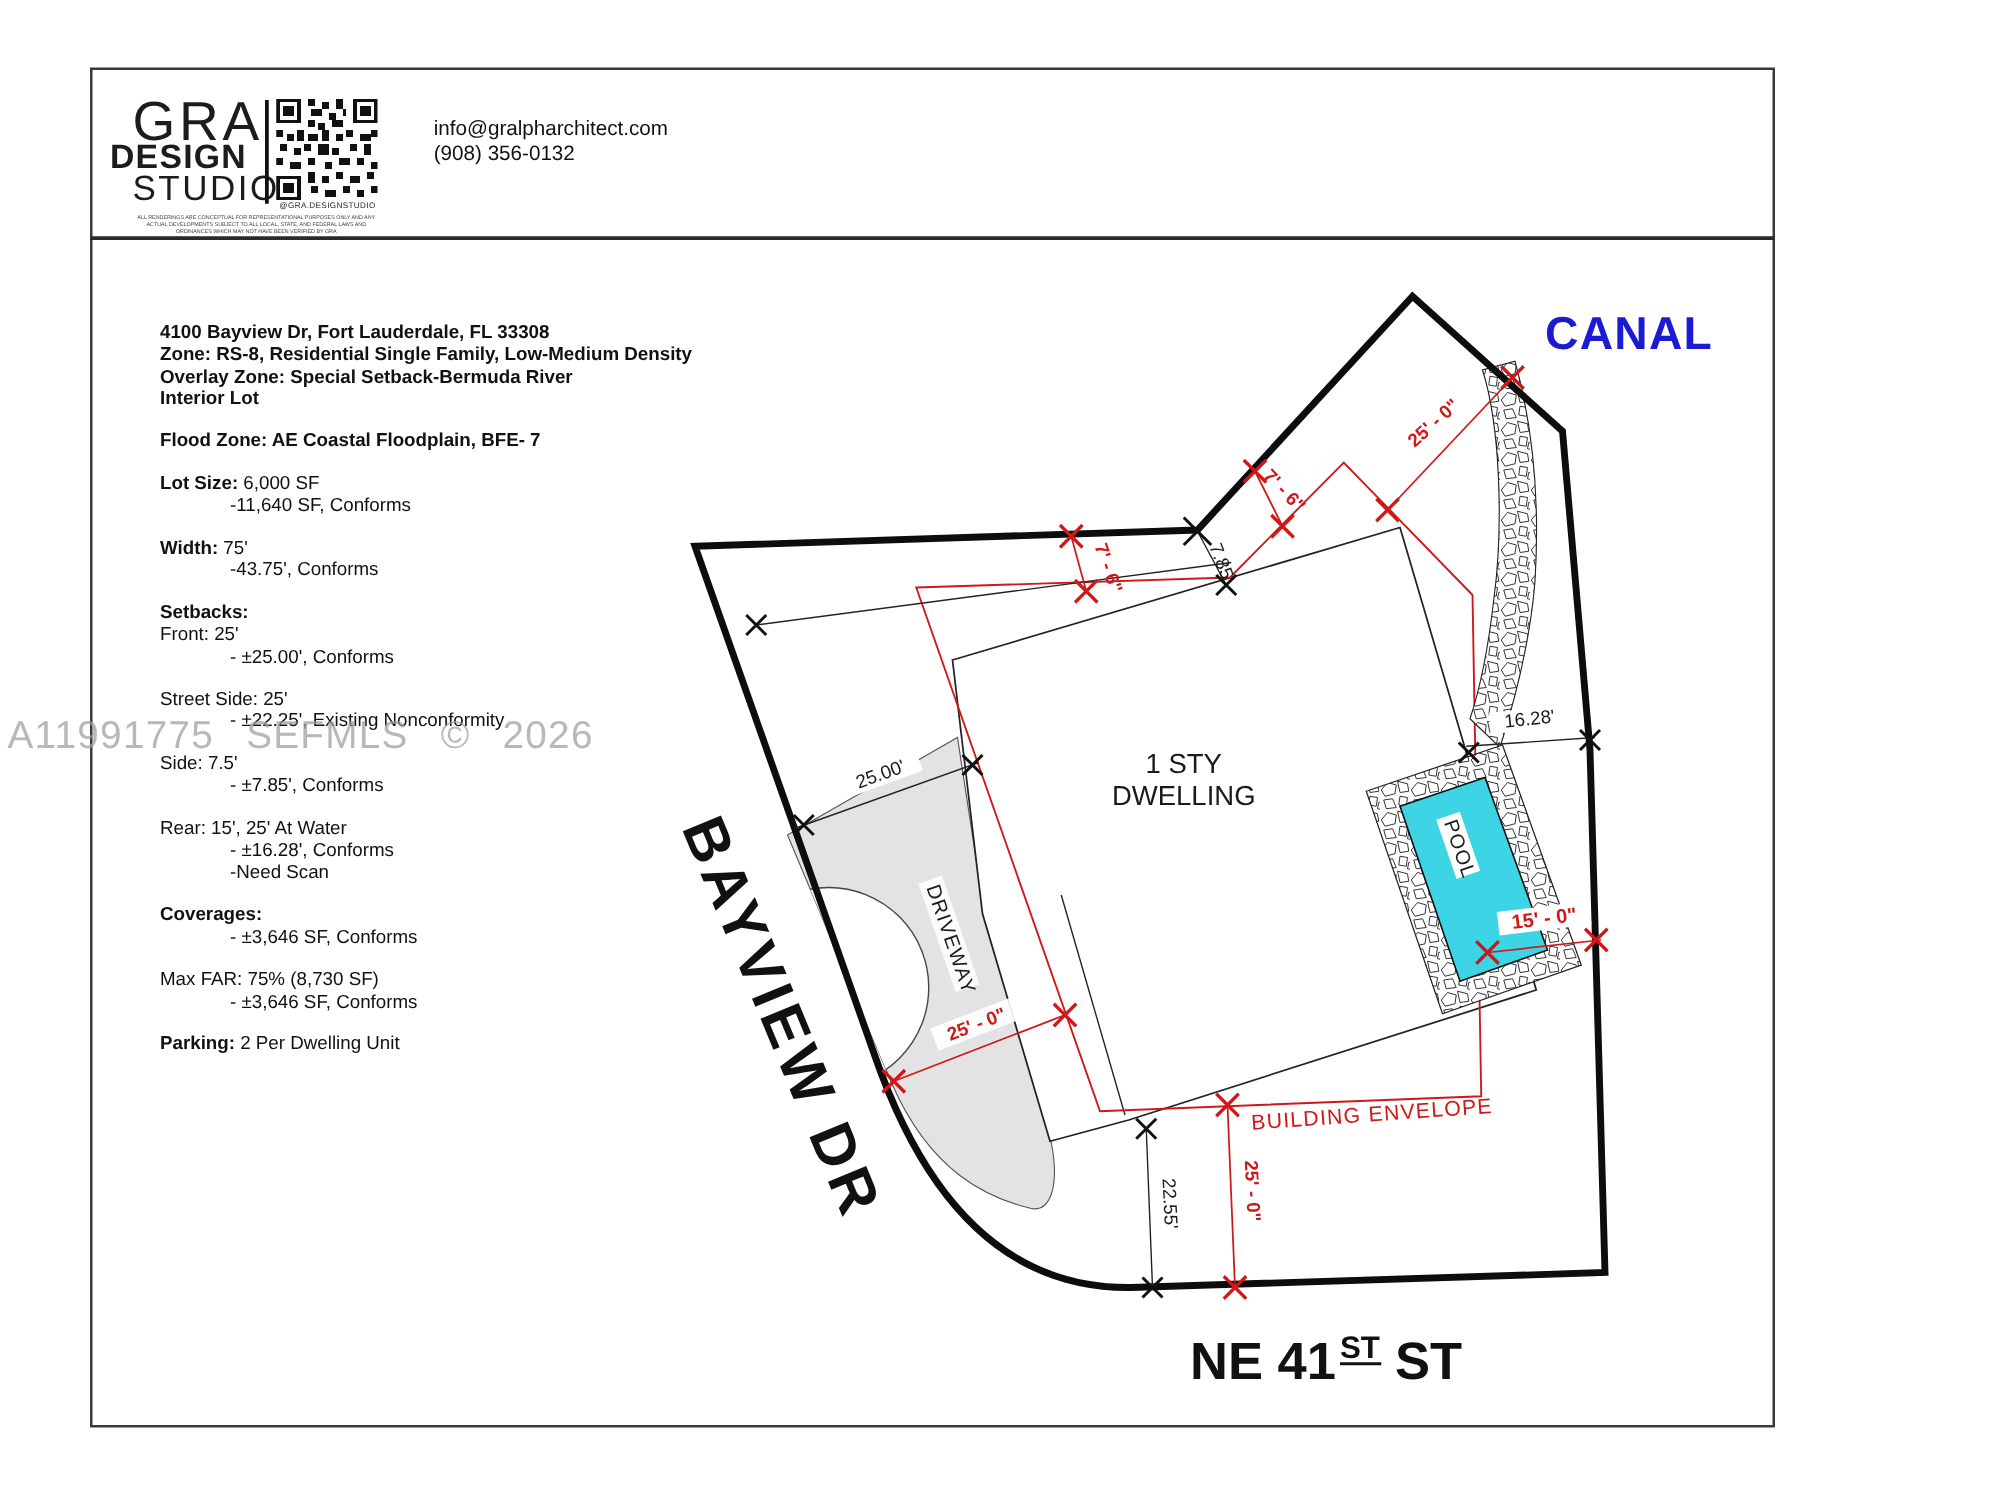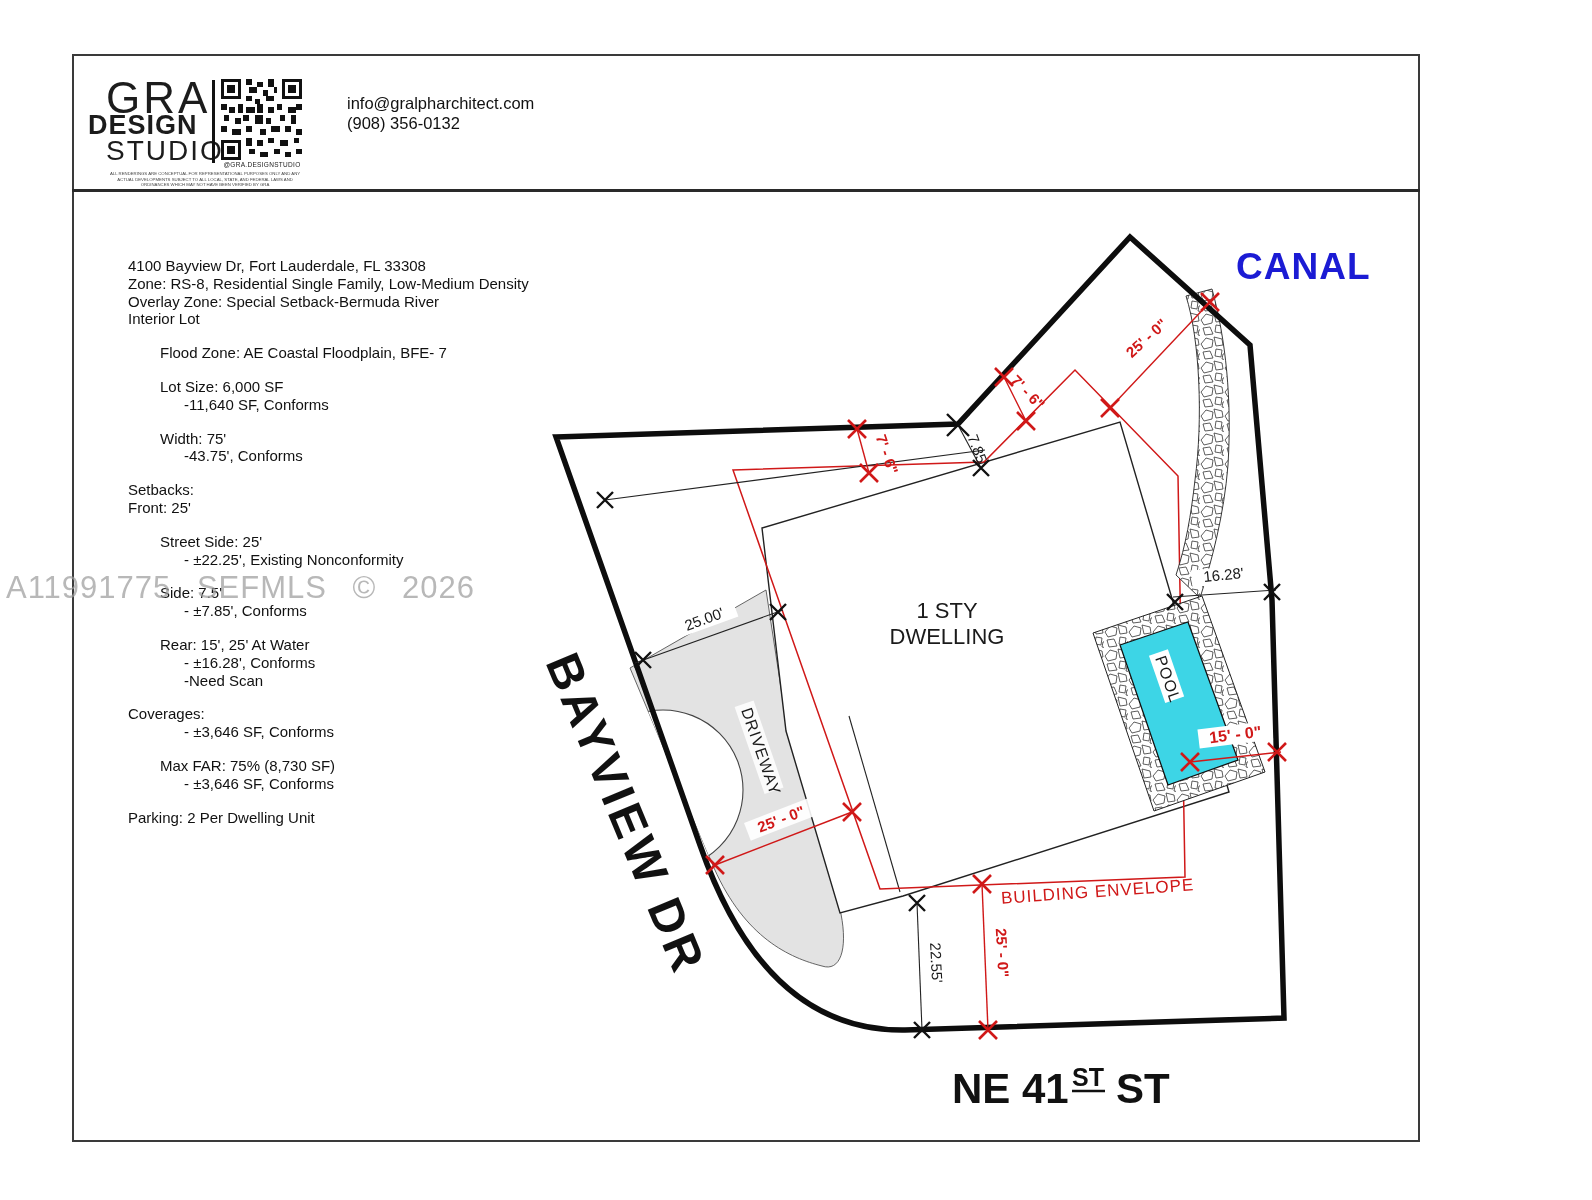--- a/index.html
+++ b/index.html
@@ -11,23 +11,23 @@
   .logo2{position:absolute;left:88px;top:112px;font-size:27px;font-weight:bold;letter-spacing:1px;color:#1c1c1c;line-height:1;}
   .logo3{position:absolute;left:106px;top:137px;font-size:28px;letter-spacing:2px;color:#1c1c1c;line-height:1;}
   .lbar{position:absolute;left:212px;top:80px;width:3px;height:83px;background:#111;}
   .qr{position:absolute;left:221px;top:79px;width:81px;height:81px;}
   .qrcap{position:absolute;left:216px;top:161px;width:92px;font-size:6.5px;color:#222;text-align:center;letter-spacing:.3px;}
   .discl{position:absolute;left:105px;top:171px;width:200px;font-size:4.3px;line-height:1.3;color:#444;text-align:center;}
   .contact{position:absolute;left:347px;top:94px;font-size:16.5px;color:#111;line-height:19.5px;}
   
   .info{position:absolute;left:128px;top:257px;width:480px;font-size:15px;color:#111;}
   .il{line-height:17.8px;min-height:17.8px;white-space:pre;}
-  .il .bb{font-weight:normal;}
+  .il .bb{font-weight:bold;}
   .ind{padding-left:56px;}
-  .g1{margin-top:16px;margin-left:32px;}
+  .g1{margin-top:16px;}
   .g2{margin-top:16px;}
   
   .wm{position:absolute;left:6px;top:570px;font-size:31px;color:#9d9d9d;opacity:.72;letter-spacing:1px;word-spacing:16px;z-index:30;}
   svg.plan{position:absolute;left:0;top:0;z-index:10;}
   svg text{font-family:"Liberation Sans",sans-serif;}
 </style>
 </head>
 <body>
 
 <div class="page"></div>
@@ -106,20 +106,21 @@
   <div class="il"><span class="bb">Zone: RS-8, Residential Single Family, Low-Medium Density</span><span></span></div>
   <div class="il"><span class="bb">Overlay Zone: Special Setback-Bermuda River</span><span></span></div>
   <div class="il"><span class="bb">Interior Lot</span><span></span></div>
   <div class="il g1"><span class="bb">Flood Zone: AE Coastal Floodplain, BFE- 7</span><span></span></div>
   <div class="il g1"><span class="bb">Lot Size:</span><span> 6,000 SF</span></div>
   <div class="il ind"><span class="bb"></span><span>-11,640 SF, Conforms</span></div>
   <div class="il g1"><span class="bb">Width:</span><span> 75'</span></div>
   <div class="il ind"><span class="bb"></span><span>-43.75', Conforms</span></div>
   <div class="il g2"><span class="bb">Setbacks:</span><span></span></div>
   <div class="il"><span class="bb"></span><span>Front: 25'</span></div>
+  <div class="il ind"><span class="bb"></span><span>- ±25.00', Conforms</span></div>
   <div class="il g1"><span class="bb"></span><span>Street Side: 25'</span></div>
   <div class="il ind"><span class="bb"></span><span>- ±22.25', Existing Nonconformity</span></div>
   <div class="il g1"><span class="bb"></span><span>Side: 7.5'</span></div>
   <div class="il ind"><span class="bb"></span><span>- ±7.85', Conforms</span></div>
   <div class="il g1"><span class="bb"></span><span>Rear: 15', 25' At Water</span></div>
   <div class="il ind"><span class="bb"></span><span>- ±16.28', Conforms</span></div>
   <div class="il ind"><span class="bb"></span><span>-Need Scan</span></div>
   <div class="il g2"><span class="bb">Coverages:</span><span></span></div>
   <div class="il ind"><span class="bb"></span><span>- ±3,646 SF, Conforms</span></div>
   <div class="il g1"><span class="bb"></span><span>Max FAR: 75% (8,730 SF)</span></div>

